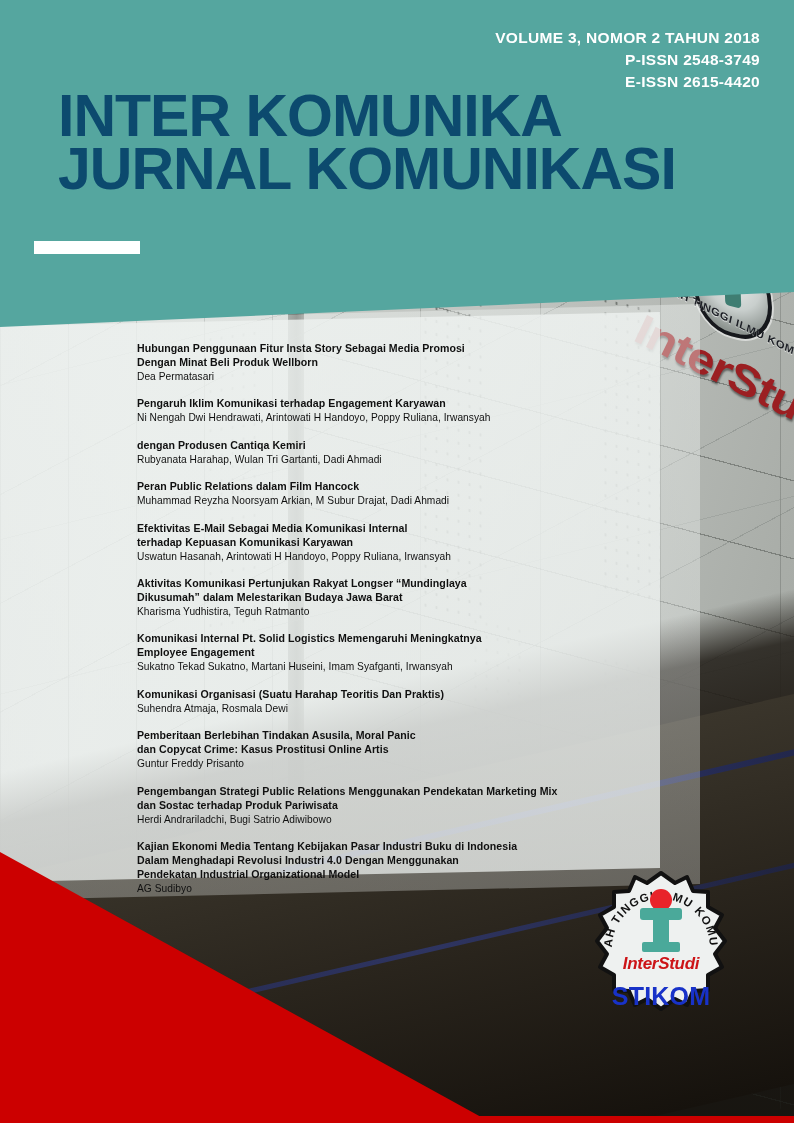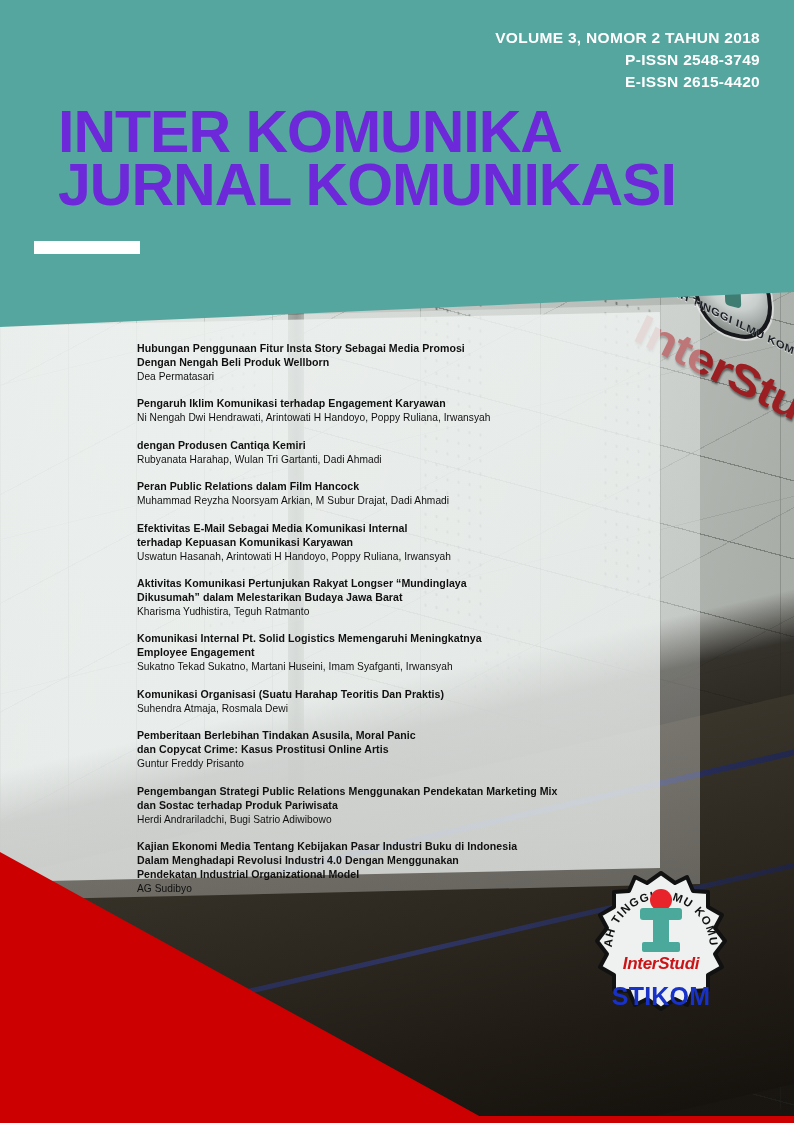--- a/index.html
+++ b/index.html
@@ -157,21 +157,21 @@
     position:absolute;left:0;top:0;width:794px;height:340px;
     background:#55a69f;
     clip-path:polygon(0 0, 794px 0, 794px 292px, 0 327px);
   }
   .issn{
     position:absolute;right:34px;top:27px;text-align:right;color:#ffffff;
     font-size:15.5px;font-weight:bold;line-height:1.42;letter-spacing:.3px;
   }
   .issn div{white-space:nowrap;}
   .masthead{
-    position:absolute;left:58px;top:104px;width:700px;color:#6d28d9;
+    position:absolute;left:58px;top:88px;width:700px;color:#0c4a6e;
   }
   .mast-line1{
     font-size:59px;font-weight:bold;line-height:.97;letter-spacing:-1px;
     white-space:nowrap;
   }
   .mast-line2{
     font-size:59px;font-weight:bold;line-height:.97;letter-spacing:-1px;
     white-space:nowrap;margin-left:0;margin-top:-4px;
   }
   .rule{
@@ -274,21 +274,21 @@
   <div class="masthead">
     <div class="mast-line1">INTER KOMUNIKA</div>
     <div class="mast-line2">JURNAL KOMUNIKASI</div>
   </div>
 
   <div class="rule"></div>
 
   <div class="articles" id="articles">
       <div class="article">
         <div class="art-title">Hubungan Penggunaan Fitur Insta Story Sebagai Media Promosi</div>
-        <div class="art-title">Dengan Nengah Beli Produk Wellborn</div>
+        <div class="art-title">Dengan Minat Beli Produk Wellborn</div>
         <div class="art-authors">Dea Permatasari</div>
       </div>
       <div class="article">
         <div class="art-title">Pengaruh Iklim Komunikasi terhadap Engagement Karyawan</div>
         <div class="art-authors">Ni Nengah Dwi Hendrawati, Arintowati H Handoyo, Poppy Ruliana, Irwansyah</div>
       </div>
       <div class="article">
         <div class="art-title">dengan Produsen Cantiqa Kemiri</div>
         <div class="art-authors">Rubyanata Harahap, Wulan Tri Gartanti, Dadi Ahmadi</div>
       </div>

